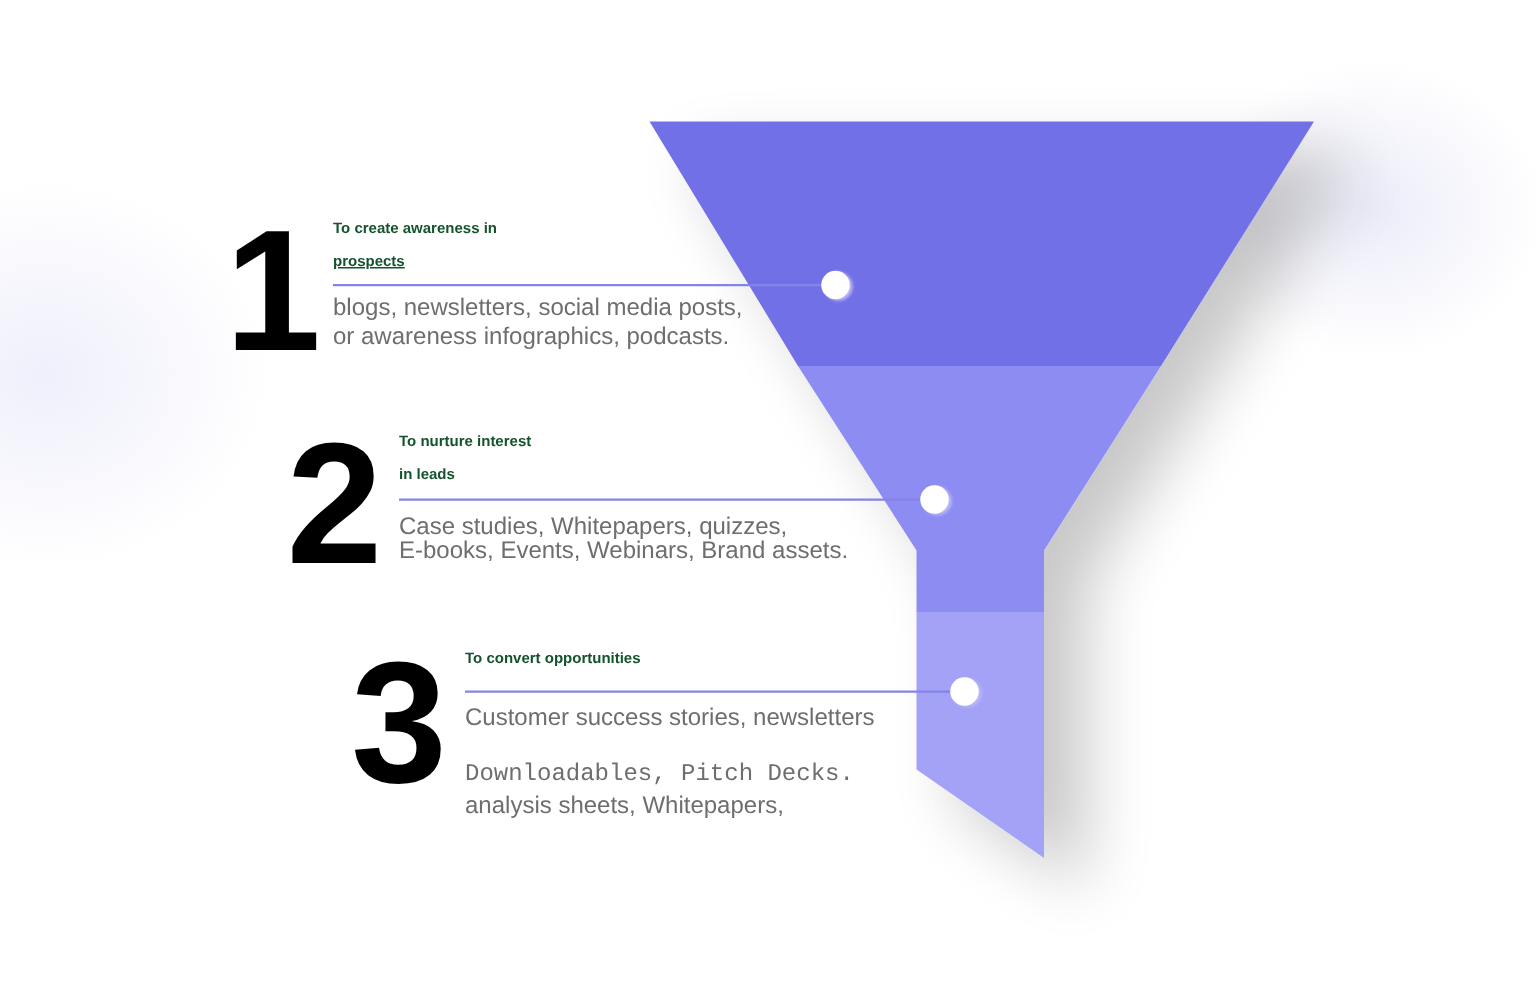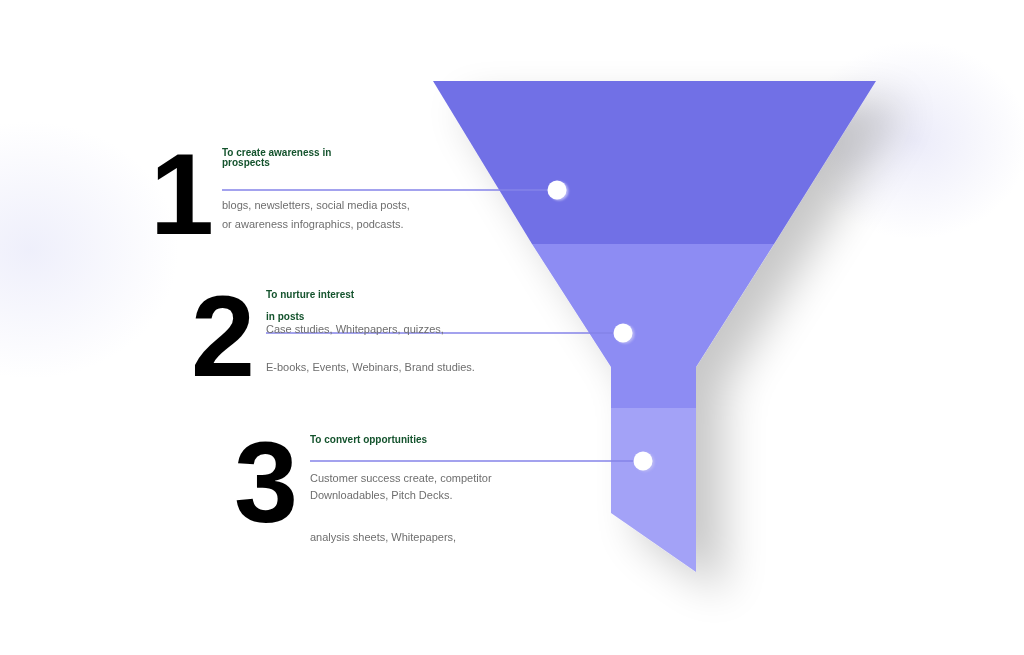--- a/index.html
+++ b/index.html
@@ -33,21 +33,21 @@
     .step-title {
       position: absolute;
       font-weight: 700;
       font-size: 10px;
       line-height: 22px;
       color: #14532d;
       white-space: nowrap;
     }
     .step-desc {
       position: absolute;
-      font-size: 11px;
+      font-size: 16px;
       line-height: 19.5px;
       color: #6e6e6e;
       white-space: nowrap;
     }
   </style>
 </head>
 <body>
 
 <div class="glow-left"></div>
 <div class="glow-right"></div>
@@ -83,32 +83,32 @@
   <line x1="310" y1="461" x2="636" y2="461" stroke="#8483e8" stroke-width="1.5"></line>
 
   <circle cx="557" cy="190" r="9.5" fill="#ffffff" filter="url(#dotshadow)"></circle>
   <circle cx="623" cy="333" r="9.5" fill="#ffffff" filter="url(#dotshadow)"></circle>
   <circle cx="643" cy="461" r="9.5" fill="#ffffff" filter="url(#dotshadow)"></circle>
 </svg>
 
 <div class="step">
   <div class="big-num" style="left:150px; top:137px;">1</div>
   <div class="step-title" style="left:222px; top:142px;">To create awareness in</div>
-  <div class="step-title" style="left:222px; top:152px;">prospects</div>
+  <div class="step-title" style="left:222px; top:164px;text-decoration:underline;">prospects</div>
   <div class="step-desc" style="left:222px; top:196px;">blogs, newsletters, social media posts,</div>
   <div class="step-desc" style="left:222px; top:215px;">or awareness infographics, podcasts.</div>
 </div>
 
 <div class="step">
   <div class="big-num" style="left:191px; top:279px;">2</div>
   <div class="step-title" style="left:266px; top:284px;">To nurture interest</div>
-  <div class="step-title" style="left:266px; top:306px;">in posts</div>
-  <div class="step-desc" style="left:266px; top:320px;">Case studies, Whitepapers, quizzes,</div>
-  <div class="step-desc" style="left:266px; top:358px;">E-books, Events, Webinars, Brand studies.</div>
+  <div class="step-title" style="left:266px; top:306px;">in leads</div>
+  <div class="step-desc" style="left:266px; top:342px;">Case studies, Whitepapers, quizzes,</div>
+  <div class="step-desc" style="left:266px; top:358px;">E-books, Events, Webinars, Brand assets.</div>
 </div>
 
 <div class="step">
   <div class="big-num" style="left:234px; top:425px;">3</div>
   <div class="step-title" style="left:310px; top:429px;">To convert opportunities</div>
-  <div class="step-desc" style="left:310px; top:469px;">Customer success create, competitor</div>
+  <div class="step-desc" style="left:310px; top:469px;">Customer success stories, newsletters</div>
   <div class="step-desc" style="left:310px; top:488px;margin-top:40px;">analysis sheets, Whitepapers,</div>
-  <div class="step-desc" style="left:310px; top:486px;">Downloadables, Pitch Decks.</div>
+  <div class="step-desc" style="left:310px; top:507px;font-family:Liberation Mono, monospace;">Downloadables, Pitch Decks.</div>
 </div>
 
 </body></html>

